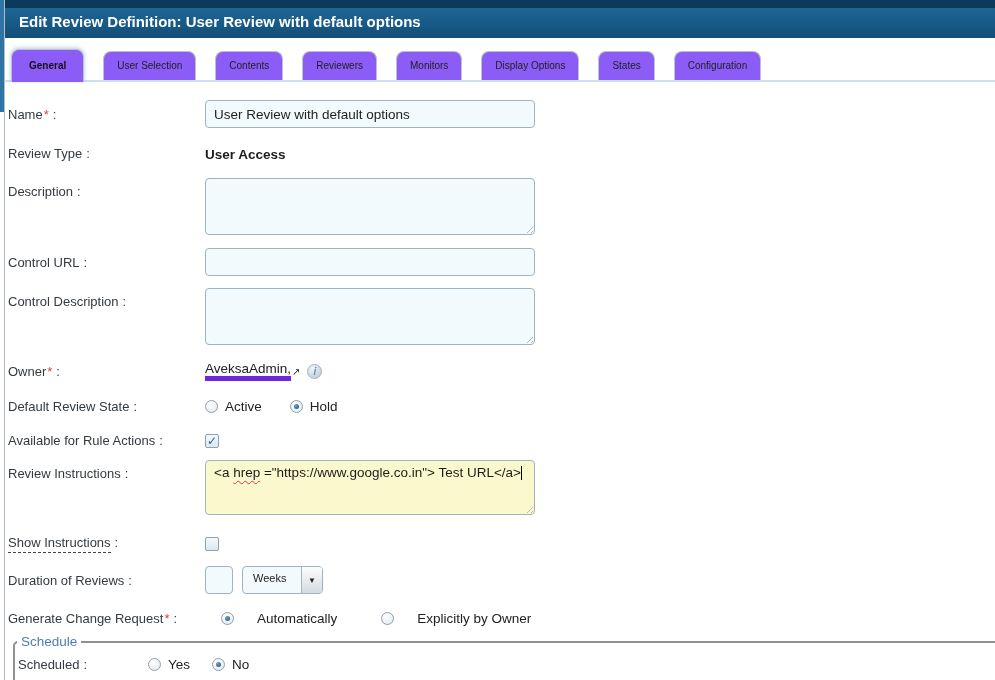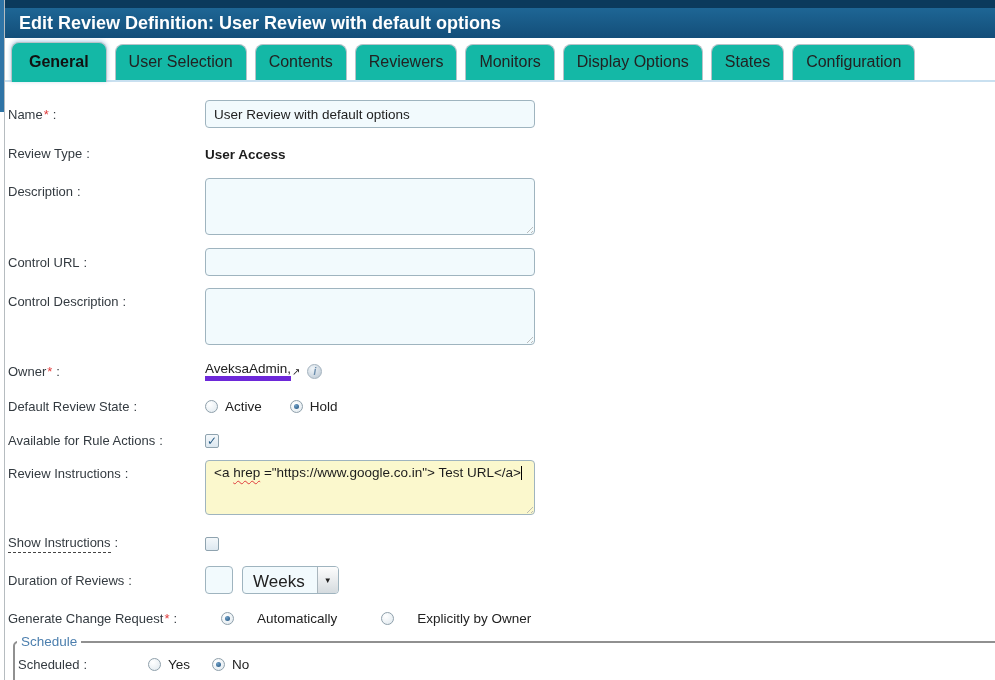--- a/index.html
+++ b/index.html
@@ -5,27 +5,27 @@
   * { box-sizing: border-box; margin: 0; padding: 0; }
   html,body { width: 995px; height: 680px; overflow: hidden; background: #fff;
     font-family: "Liberation Sans", "DejaVu Sans", sans-serif; color: #333; }
   #page { position: relative; width: 995px; height: 680px; background: #fff; }
 
   .left-strip { position: absolute; left: 0; top: 0; width: 4px; height: 112px; background: #2f74a6; z-index: 5; }
   .left-line  { position: absolute; left: 4px; top: 0; bottom: 0; width: 1px; background: #b6bcc0; z-index: 4; }
 
   .top-strip { height: 8px; background: #0b3a5c; margin-left: 5px; }
   .title-bar { height: 30px; background: linear-gradient(#1e6695, #134e79); color: #fff;
-    font-size: 18px; font-weight: bold; padding: 5px 0 0 14px; margin-left: 5px; }
+    font-size: 15px; font-weight: bold; padding: 5px 0 0 14px; margin-left: 5px; }
 
   .tab-strip { display: flex; align-items: flex-end; padding: 8px 0 0 6px; margin-left: 5px;
     border-bottom: 2px solid #c9e0f0; position: relative; height: 44px; }
-  .tab { background: #14b8a6; border: 1px solid #b9c3c9; border-bottom: none;
-    border-radius: 8px 8px 0 0; padding: 8px 13px 9px 13px; margin-right: 8px;
-    font-size: 16px; color: #222; white-space: nowrap; cursor: pointer; }
+  .tab { background: #8b5cf6; border: 1px solid #b9c3c9; border-bottom: none;
+    border-radius: 8px 8px 0 0; padding: 8px 13px 9px 13px; margin-right: 19px;
+    font-size: 10px; color: #222; white-space: nowrap; cursor: pointer; }
   .tab.active { font-weight: bold; padding: 10px 17px 11px 17px; margin-bottom: -2px;
     position: relative; z-index: 3; box-shadow: 0 -1px 4px rgba(110,160,205,.55); color: #111; }
 
   .content { padding: 10px 0 0 5px; }
 
   .row { display: flex; align-items: center; margin-left: 3px; }
   .row.top { align-items: flex-start; }
   .lbl { width: 197px; flex: 0 0 197px; display: flex; justify-content: flex-start;
     align-items: baseline; font-size: 13px; color: #333a40; padding-right: 9px; white-space: nowrap; }
   .row.top .lbl { padding-top: 6px; }
@@ -68,21 +68,21 @@
   .cb .mark { color: #2b5d86; font-size: 12px; font-weight: bold; line-height: 1; }
 
   .ri-box { width: 330px; min-height: 55px; border: 1px solid #9fb4bf; border-radius: 4px;
     background: #fbf8cd; font-size: 13.5px; color: #1c1c1c; padding: 4px 8px; position: relative;
     cursor: text; word-break: break-word; }
   .misspell { text-decoration: underline wavy #e03c3c 1px; text-underline-offset: 3px; }
   .caret-bar { display: inline-block; width: 1px; height: 14px; background: #000; vertical-align: text-bottom; }
 
   .dd { display: inline-flex; align-items: stretch; border: 1px solid #9fb4bf; border-radius: 4px;
     background: #f2fafd; overflow: hidden; height: 28px; margin-left: 9px; cursor: pointer; }
-  .dd-text { padding: 5px 12px 0 10px; font-size: 17px; color: #222; min-width: 58px; }
+  .dd-text { padding: 5px 12px 0 10px; font-size: 11px; color: #222; min-width: 58px; }
   .dd-btn { width: 21px; background: linear-gradient(#fdfdfd, #d5dbdf); border-left: 1px solid #aab6bd;
     display: flex; align-items: center; justify-content: center; font-size: 8px; color: #222; }
 
   fieldset.schedule { margin: 8px 0 0 8px; width: 995px; border: 2px solid #909090;
     border-radius: 5px; padding: 8px 0 30px 0; }
   fieldset.schedule legend { font-size: 13.5px; color: #4c7fae; padding: 0 4px; margin-left: 2px; }
   .sched-row .lbl { width: 130px; flex: 0 0 130px; }
 
   .m-name  { margin-top: 8px; }
   .m-type  { margin-top: 17px; }

